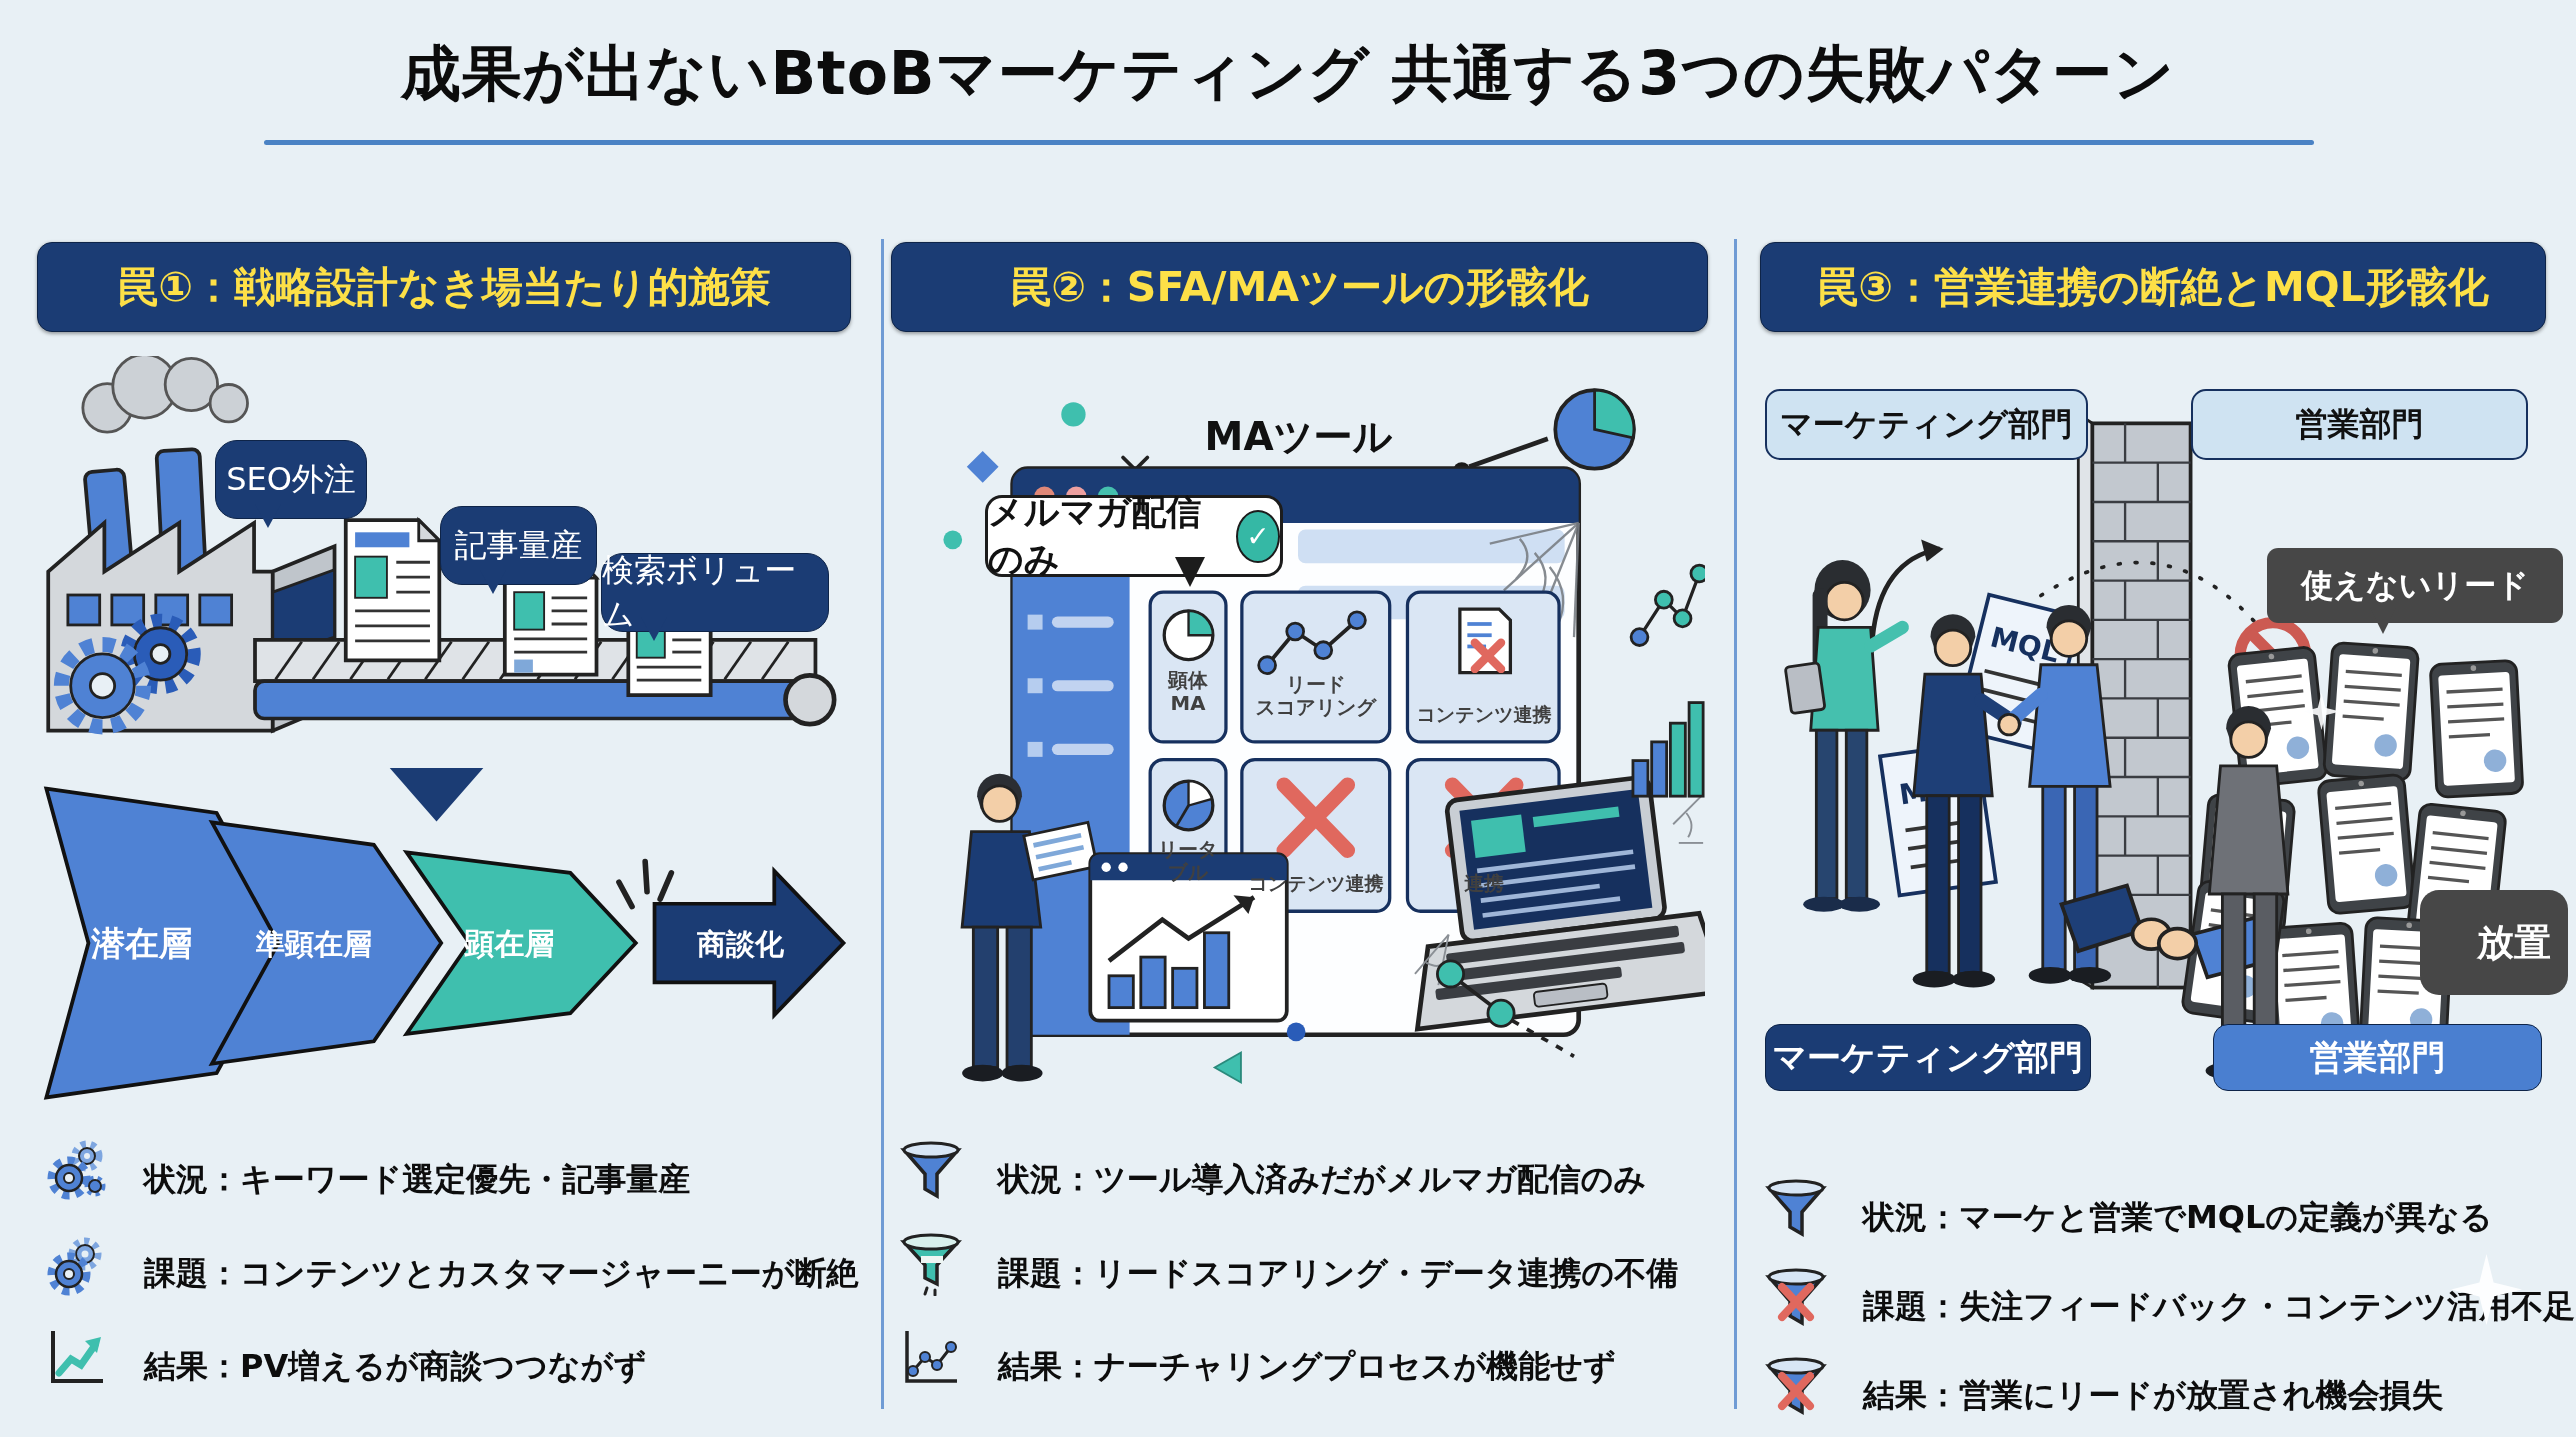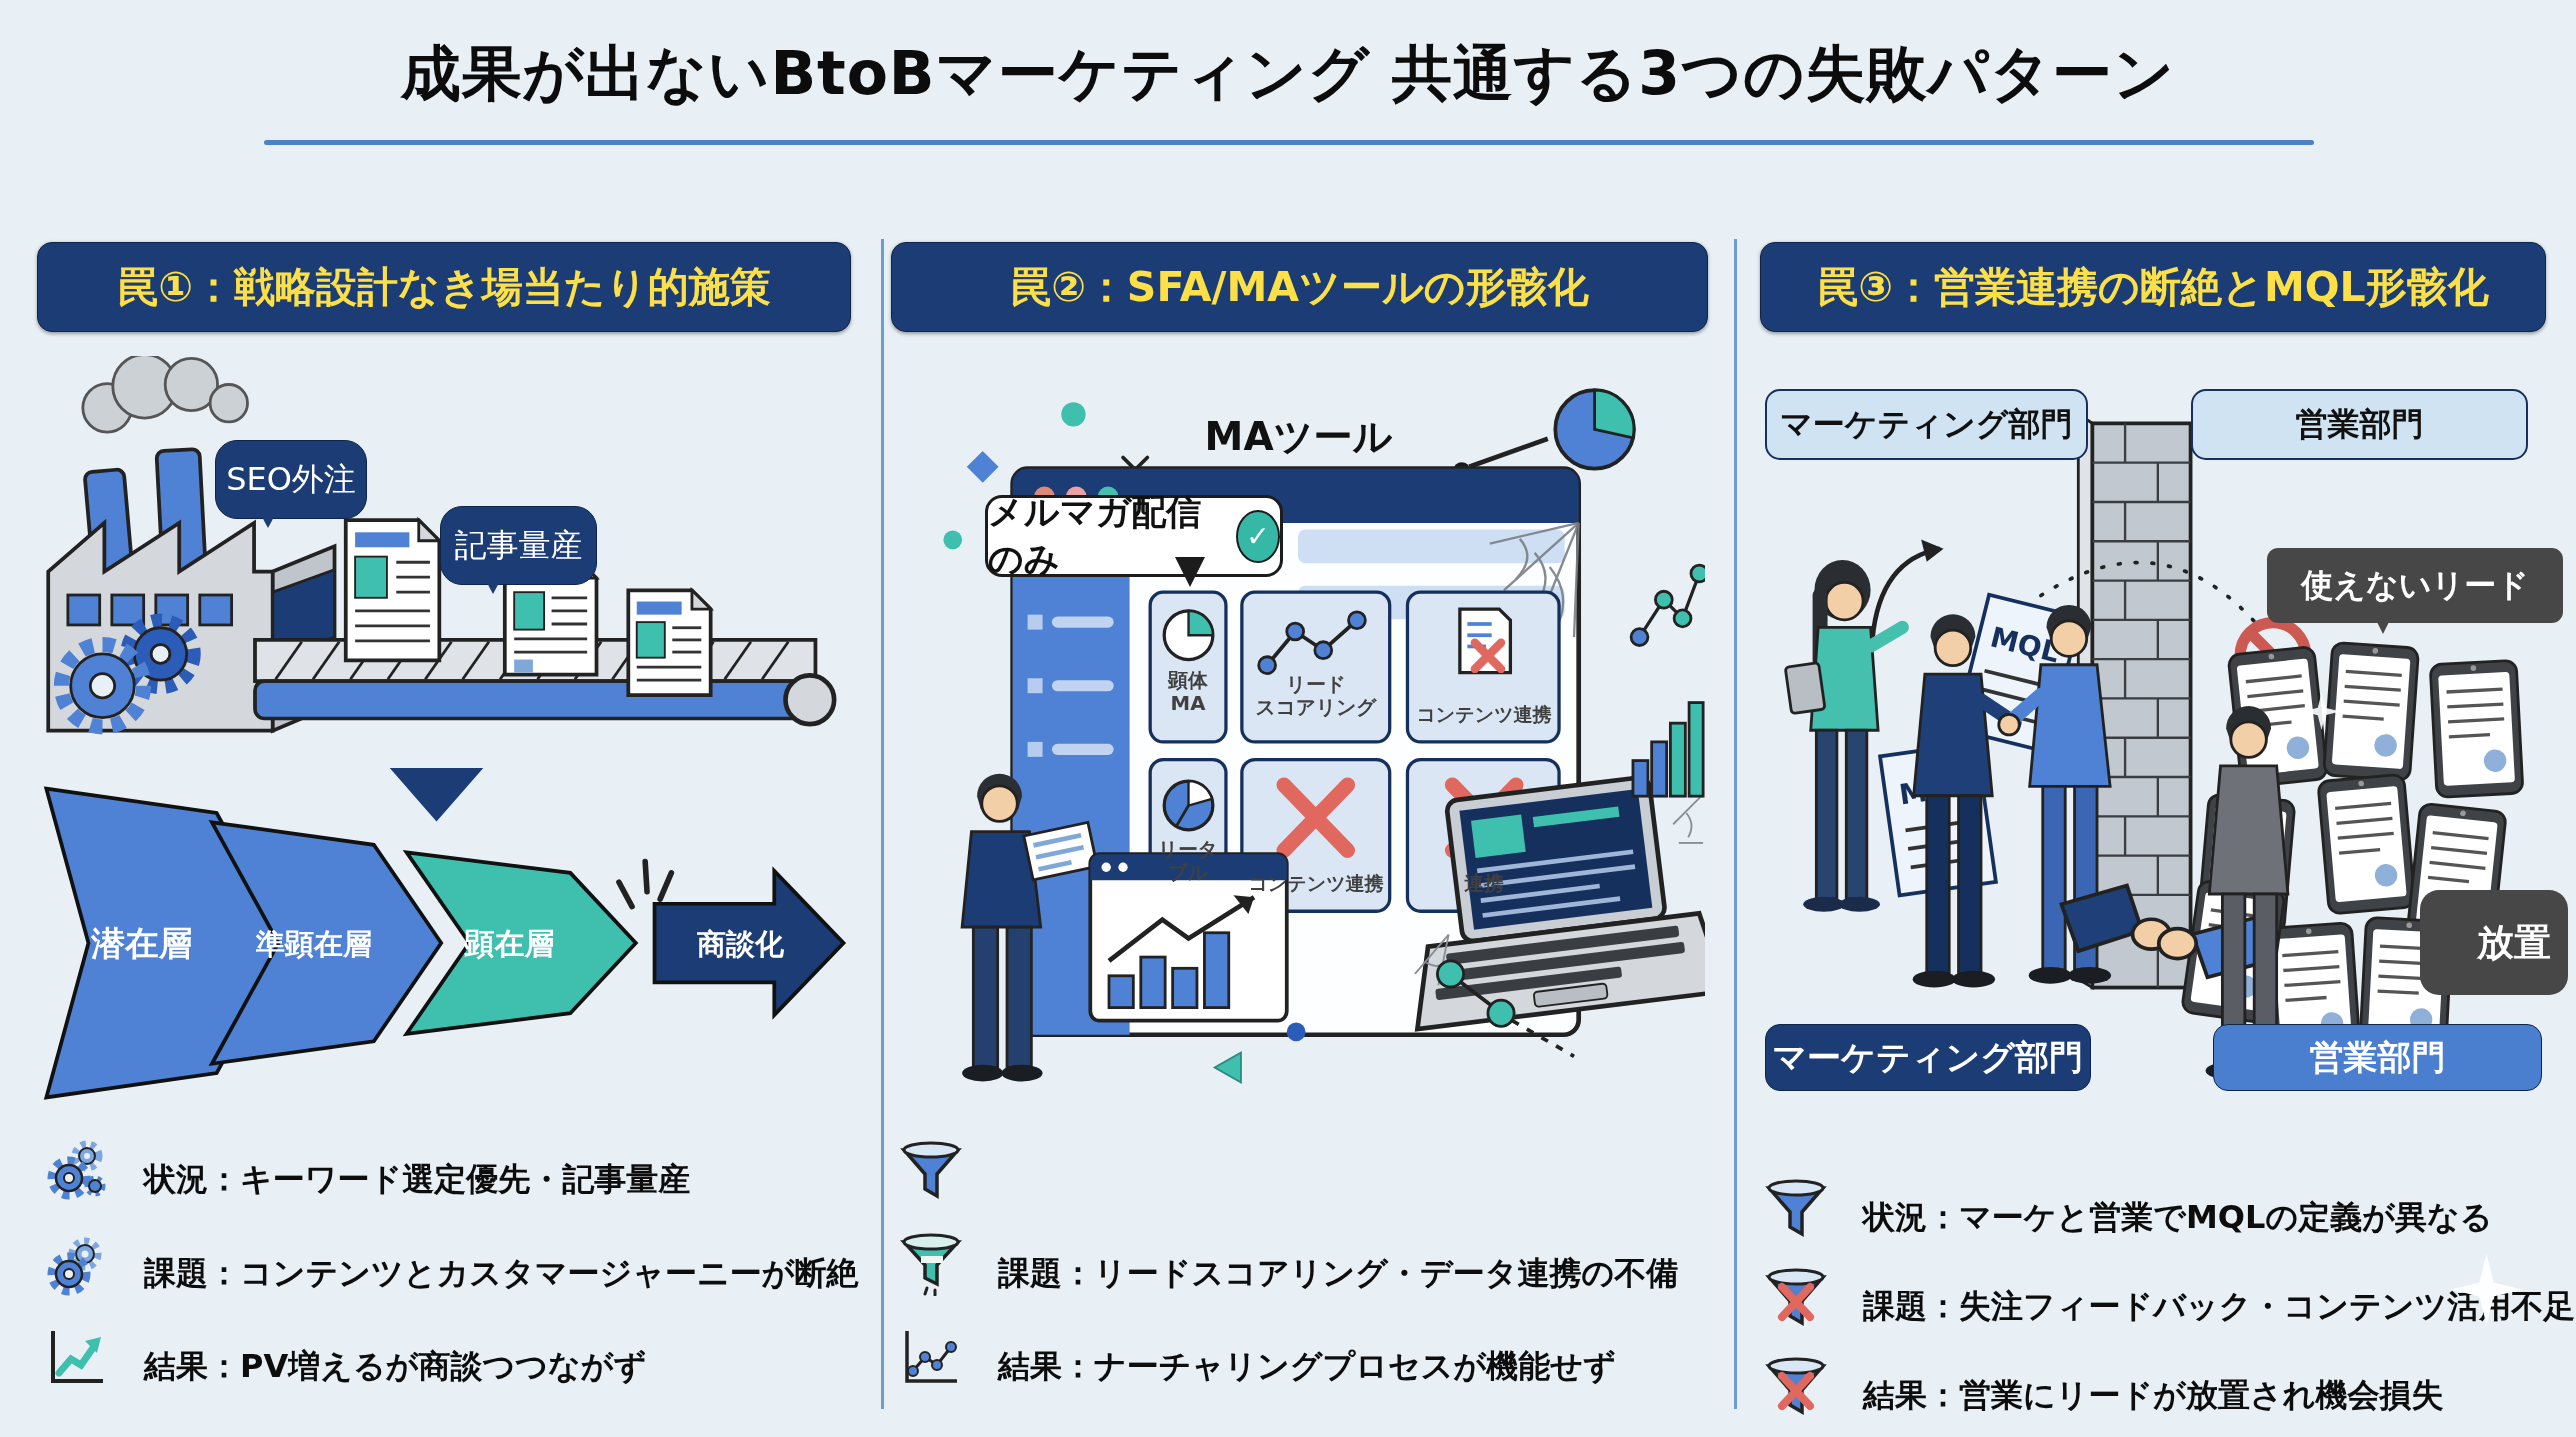--- a/index.html
+++ b/index.html
@@ -213,20 +213,21 @@
     <polygon points="660,585 788,585 788,550 862,627 788,704 788,669 660,669" fill="#1b3c74" stroke="#111" stroke-width="4"></polygon>
     <g fill="#fff" font-weight="800" text-anchor="middle">
       <text x="112" y="640" font-size="36">潜在層</text>
       <text x="296" y="639" font-size="31">準顕在層</text>
       <text x="505" y="639" font-size="32">顕在層</text>
       <text x="752" y="639" font-size="31">商談化</text>
     </g>
   </svg>
   <div class="bubble-navy" style="left:178px;top:84px;width:152px;height:79px;">SEO外注</div>
   <div class="bubble-navy" style="left:403px;top:150px;width:157px;height:79px;">記事量産</div>
+  <div class="bubble-navy" style="left:564px;top:197px;width:228px;height:79px;">検索ボリューム</div>
 </div>
 
 <div class="col-header" style="left:891px;width:817px;">罠②：SFA/MAツールの形骸化</div>
 
 <div class="illus" style="left:891px;top:356px;width:814px;height:754px;">
   <svg width="814" height="754" viewBox="0 0 870 805">
 
     <circle cx="195" cy="62" r="13" fill="#3fbfae"></circle>
     <rect x="86" y="106" width="24" height="24" fill="#4f82d4" transform="rotate(45 98 118)"></rect>
     <circle cx="161" cy="132" r="7" fill="#4f82d4"></circle>
@@ -608,20 +609,21 @@
     <polygon points="56,12 40,16 52,28" fill="#3fbfae"></polygon>
   </svg>
   <span class="info-text">結果：PV増えるが商談つつながず</span>
 </div>
 
 <div class="info-row" style="left:899px;top:1123px;">
   <svg class="info-icon" viewBox="0 0 64 64">
     <path d="M5,12 L59,12 L38,36 L38,58 L26,51 L26,36 Z" fill="#4f82d4" stroke="#222" stroke-width="3.5"></path>
     <ellipse cx="32" cy="12" rx="27" ry="7" fill="#d8e6f5" stroke="#222" stroke-width="3"></ellipse>
   </svg>
+  <span class="info-text">状況：ツール導入済みだがメルマガ配信のみ</span>
 </div>
 <div class="info-row" style="left:899px;top:1217px;">
   <svg class="info-icon" viewBox="0 0 64 64">
     <path d="M5,10 L59,10 L38,33 L38,52 L26,46 L26,33 Z" fill="#3fbfae" stroke="#222" stroke-width="3.5"></path>
     <ellipse cx="32" cy="10" rx="27" ry="7" fill="#d8f0ec" stroke="#222" stroke-width="3"></ellipse>
     <rect x="22" y="24" width="22" height="7" fill="#eef6f4"></rect>
     <line x1="28" y1="56" x2="26" y2="62" stroke="#222" stroke-width="3" stroke-linecap="round"></line>
     <line x1="36" y1="58" x2="36" y2="63" stroke="#222" stroke-width="3" stroke-linecap="round"></line>
   </svg>
   <span class="info-text">課題：リードスコアリング・データ連携の不備</span>

